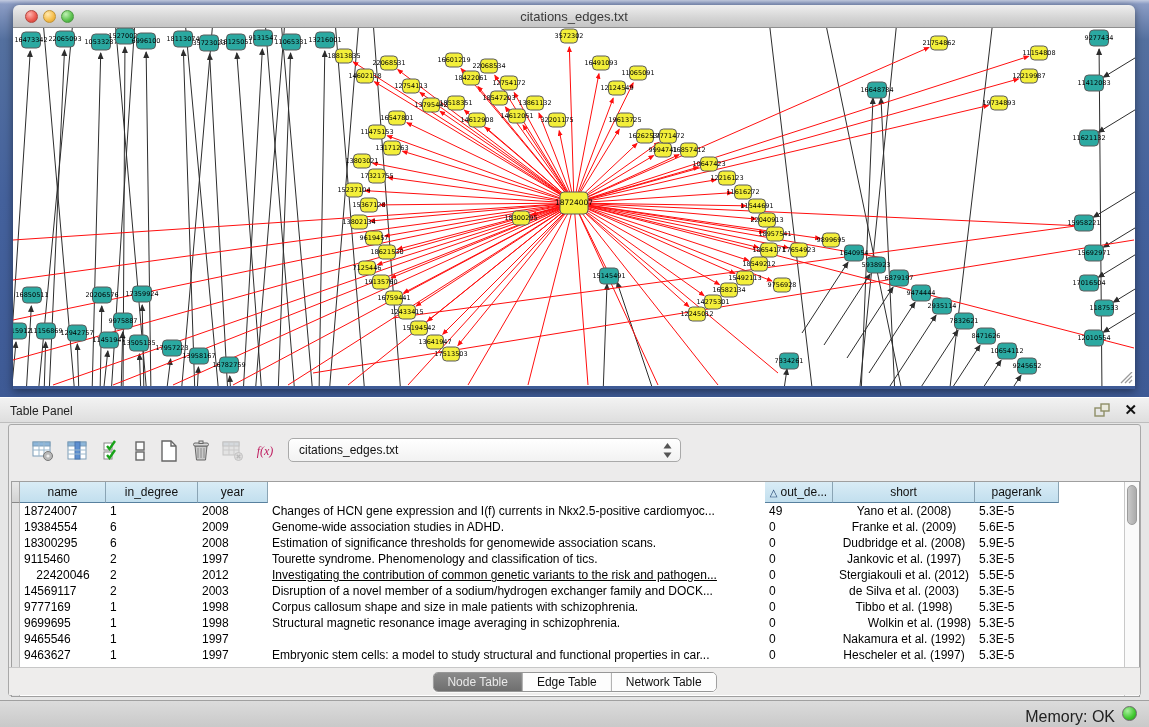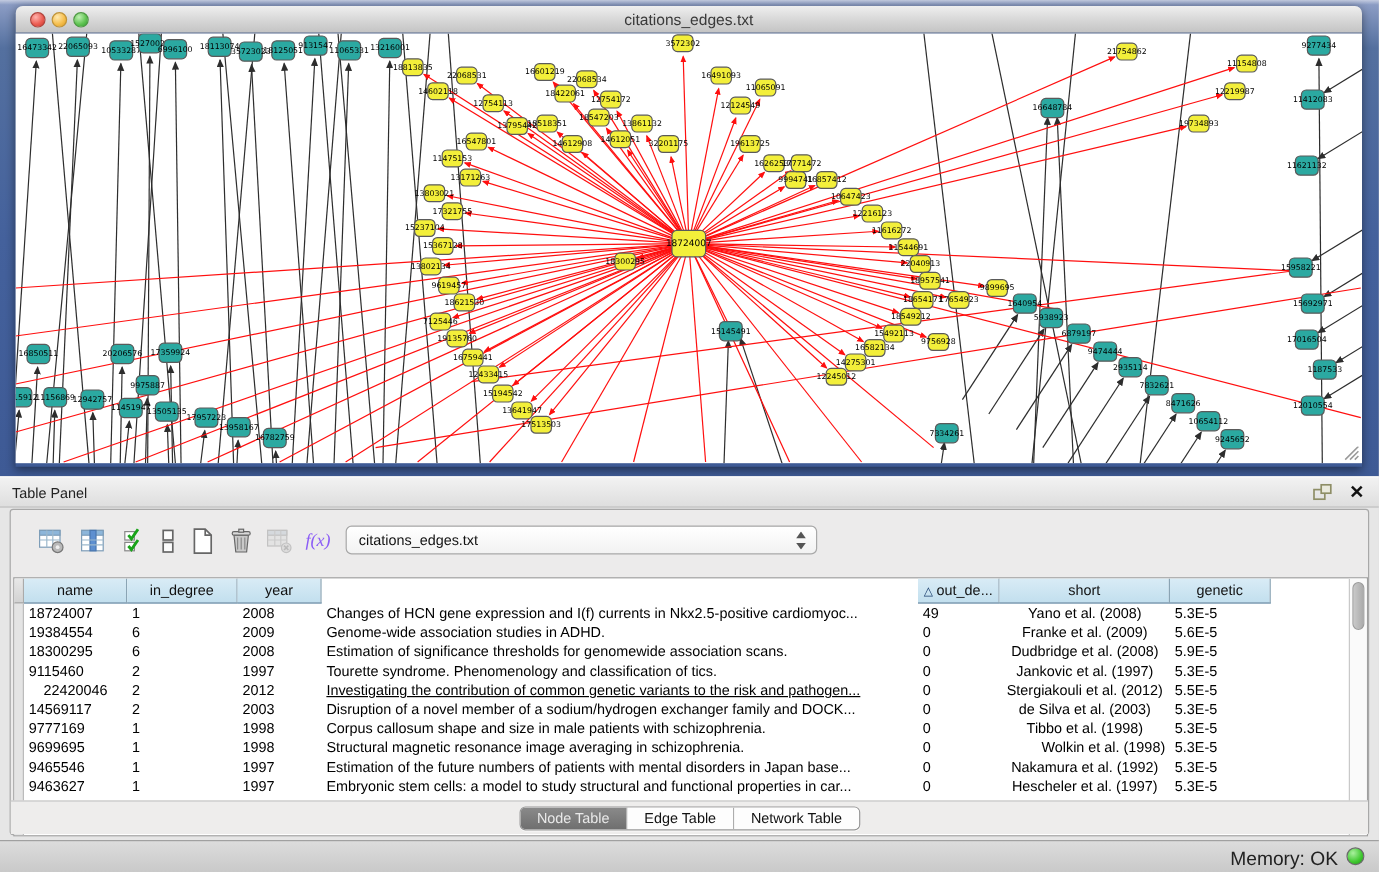--- a/index.html
+++ b/index.html
@@ -32,21 +32,21 @@
   #panel-close { position:absolute; right:12px; top:3px; font-size:15px; font-weight:bold; color:#111; cursor:pointer; }
 
   #panel-body { position:absolute; left:8px; top:27px; width:1133px; height:272px;
     background:#ecebeb; border:1px solid #a8a8a8; border-radius:3px; }
 
   
   #tp-toolbar { position:absolute; left:0; top:0; width:100%; height:52px; }
   .tbtn { position:absolute; top:12px; width:28px; height:28px; background:transparent; border:none; cursor:pointer; }
   .tbtn svg { display:block; margin:auto; }
   .tbtn.disabled { opacity:.5; }
-  #fx-btn { font-size:15px; font-style:italic; font-family:"Liberation Serif", serif; color:#8b5cf6; }
+  #fx-btn { font-size:12px; font-style:italic; font-family:"Liberation Serif", serif; color:#be185d; }
   #table-select { position:absolute; left:279px; top:13px; width:393px; height:24px; background:linear-gradient(180deg,#ffffff,#f2f2f2);
     border:1px solid #a9a9a9; border-radius:5px; cursor:pointer; }
   #table-select .val { position:absolute; left:10px; top:4px; font-size:12px; color:#111; }
   #table-select .stepper { position:absolute; right:8px; top:4px; }
 
   
   #ttable { position:absolute; left:2px; top:56px; width:1129px; height:216px; background:#fff; border:1px solid #9f9f9f; overflow:hidden; }
   #thead { position:absolute; left:0; top:0; height:21px; width:100%; }
   .hcell { position:absolute; top:0; height:21px; background:linear-gradient(180deg,#d9ecf6,#c2dfee);
     border-right:1px solid #8aa4b4; border-bottom:1px solid #58809e; font-size:12px; color:#111;
@@ -736,21 +736,21 @@
       </div>
 
       <div id="ttable">
         <div id="thead">
           <div id="gutter-head"></div>
         <div class="hcell" style="left: 8px; width: 86px;"><span>name</span></div>
             <div class="hcell" style="left: 94px; width: 92px;"><span>in_degree</span></div>
             <div class="hcell" style="left: 186px; width: 70px;"><span>year</span></div>
             <div class="hcell" style="left: 753px; width: 68px;"><span class="sortmark">△</span><span>out_de...</span></div>
             <div class="hcell" style="left: 821px; width: 142px;"><span>short</span></div>
-            <div class="hcell" style="left: 963px; width: 84px;"><span>genetic</span></div>
+            <div class="hcell" style="left: 963px; width: 84px;"><span>pagerank</span></div>
           </div>
         <div class="row-gutter"></div>
         <div id="tbody">
             <div class="trow">
               <div class="tcell" style="left: 8px; width: 86px; text-align: left;">18724007</div>
               <div class="tcell" style="left: 94px; width: 92px; text-align: left;">1</div>
               <div class="tcell" style="left: 186px; width: 70px; text-align: left;">2008</div>
               <div class="tcell" style="left: 256px; width: 497px; text-align: left;">Changes of HCN gene expression and I(f) currents in Nkx2.5-positive cardiomyoc...</div>
               <div class="tcell" style="left: 753px; width: 68px; text-align: left;">49</div>
               <div class="tcell" style="left: 821px; width: 142px; text-align: center;">Yano et al. (2008)</div>
@@ -816,21 +816,20 @@
               <div class="tcell" style="left: 186px; width: 70px; text-align: left;">1998</div>
               <div class="tcell" style="left: 256px; width: 497px; text-align: left;">Structural magnetic resonance image averaging in schizophrenia.</div>
               <div class="tcell" style="left: 753px; width: 68px; text-align: left;">0</div>
               <div class="tcell" style="left: 821px; width: 142px; text-align: right;">Wolkin et al. (1998)</div>
               <div class="tcell" style="left: 963px; width: 84px; text-align: left;">5.3E-5</div>
             </div>
             <div class="trow">
               <div class="tcell" style="left: 8px; width: 86px; text-align: left;">9465546</div>
               <div class="tcell" style="left: 94px; width: 92px; text-align: left;">1</div>
               <div class="tcell" style="left: 186px; width: 70px; text-align: left;">1997</div>
-              <div class="tcell" style="left: 256px; width: 497px; text-align: left;">Estimation of the future numbers of patients with mental disorders in Japan base...</div>
               <div class="tcell" style="left: 753px; width: 68px; text-align: left;">0</div>
               <div class="tcell" style="left: 821px; width: 142px; text-align: center;">Nakamura et al. (1992)</div>
               <div class="tcell" style="left: 963px; width: 84px; text-align: left;">5.3E-5</div>
             </div>
             <div class="trow">
               <div class="tcell" style="left: 8px; width: 86px; text-align: left;">9463627</div>
               <div class="tcell" style="left: 94px; width: 92px; text-align: left;">1</div>
               <div class="tcell" style="left: 186px; width: 70px; text-align: left;">1997</div>
               <div class="tcell" style="left: 256px; width: 497px; text-align: left;">Embryonic stem cells: a model to study structural and functional properties in car...</div>
               <div class="tcell" style="left: 753px; width: 68px; text-align: left;">0</div>

